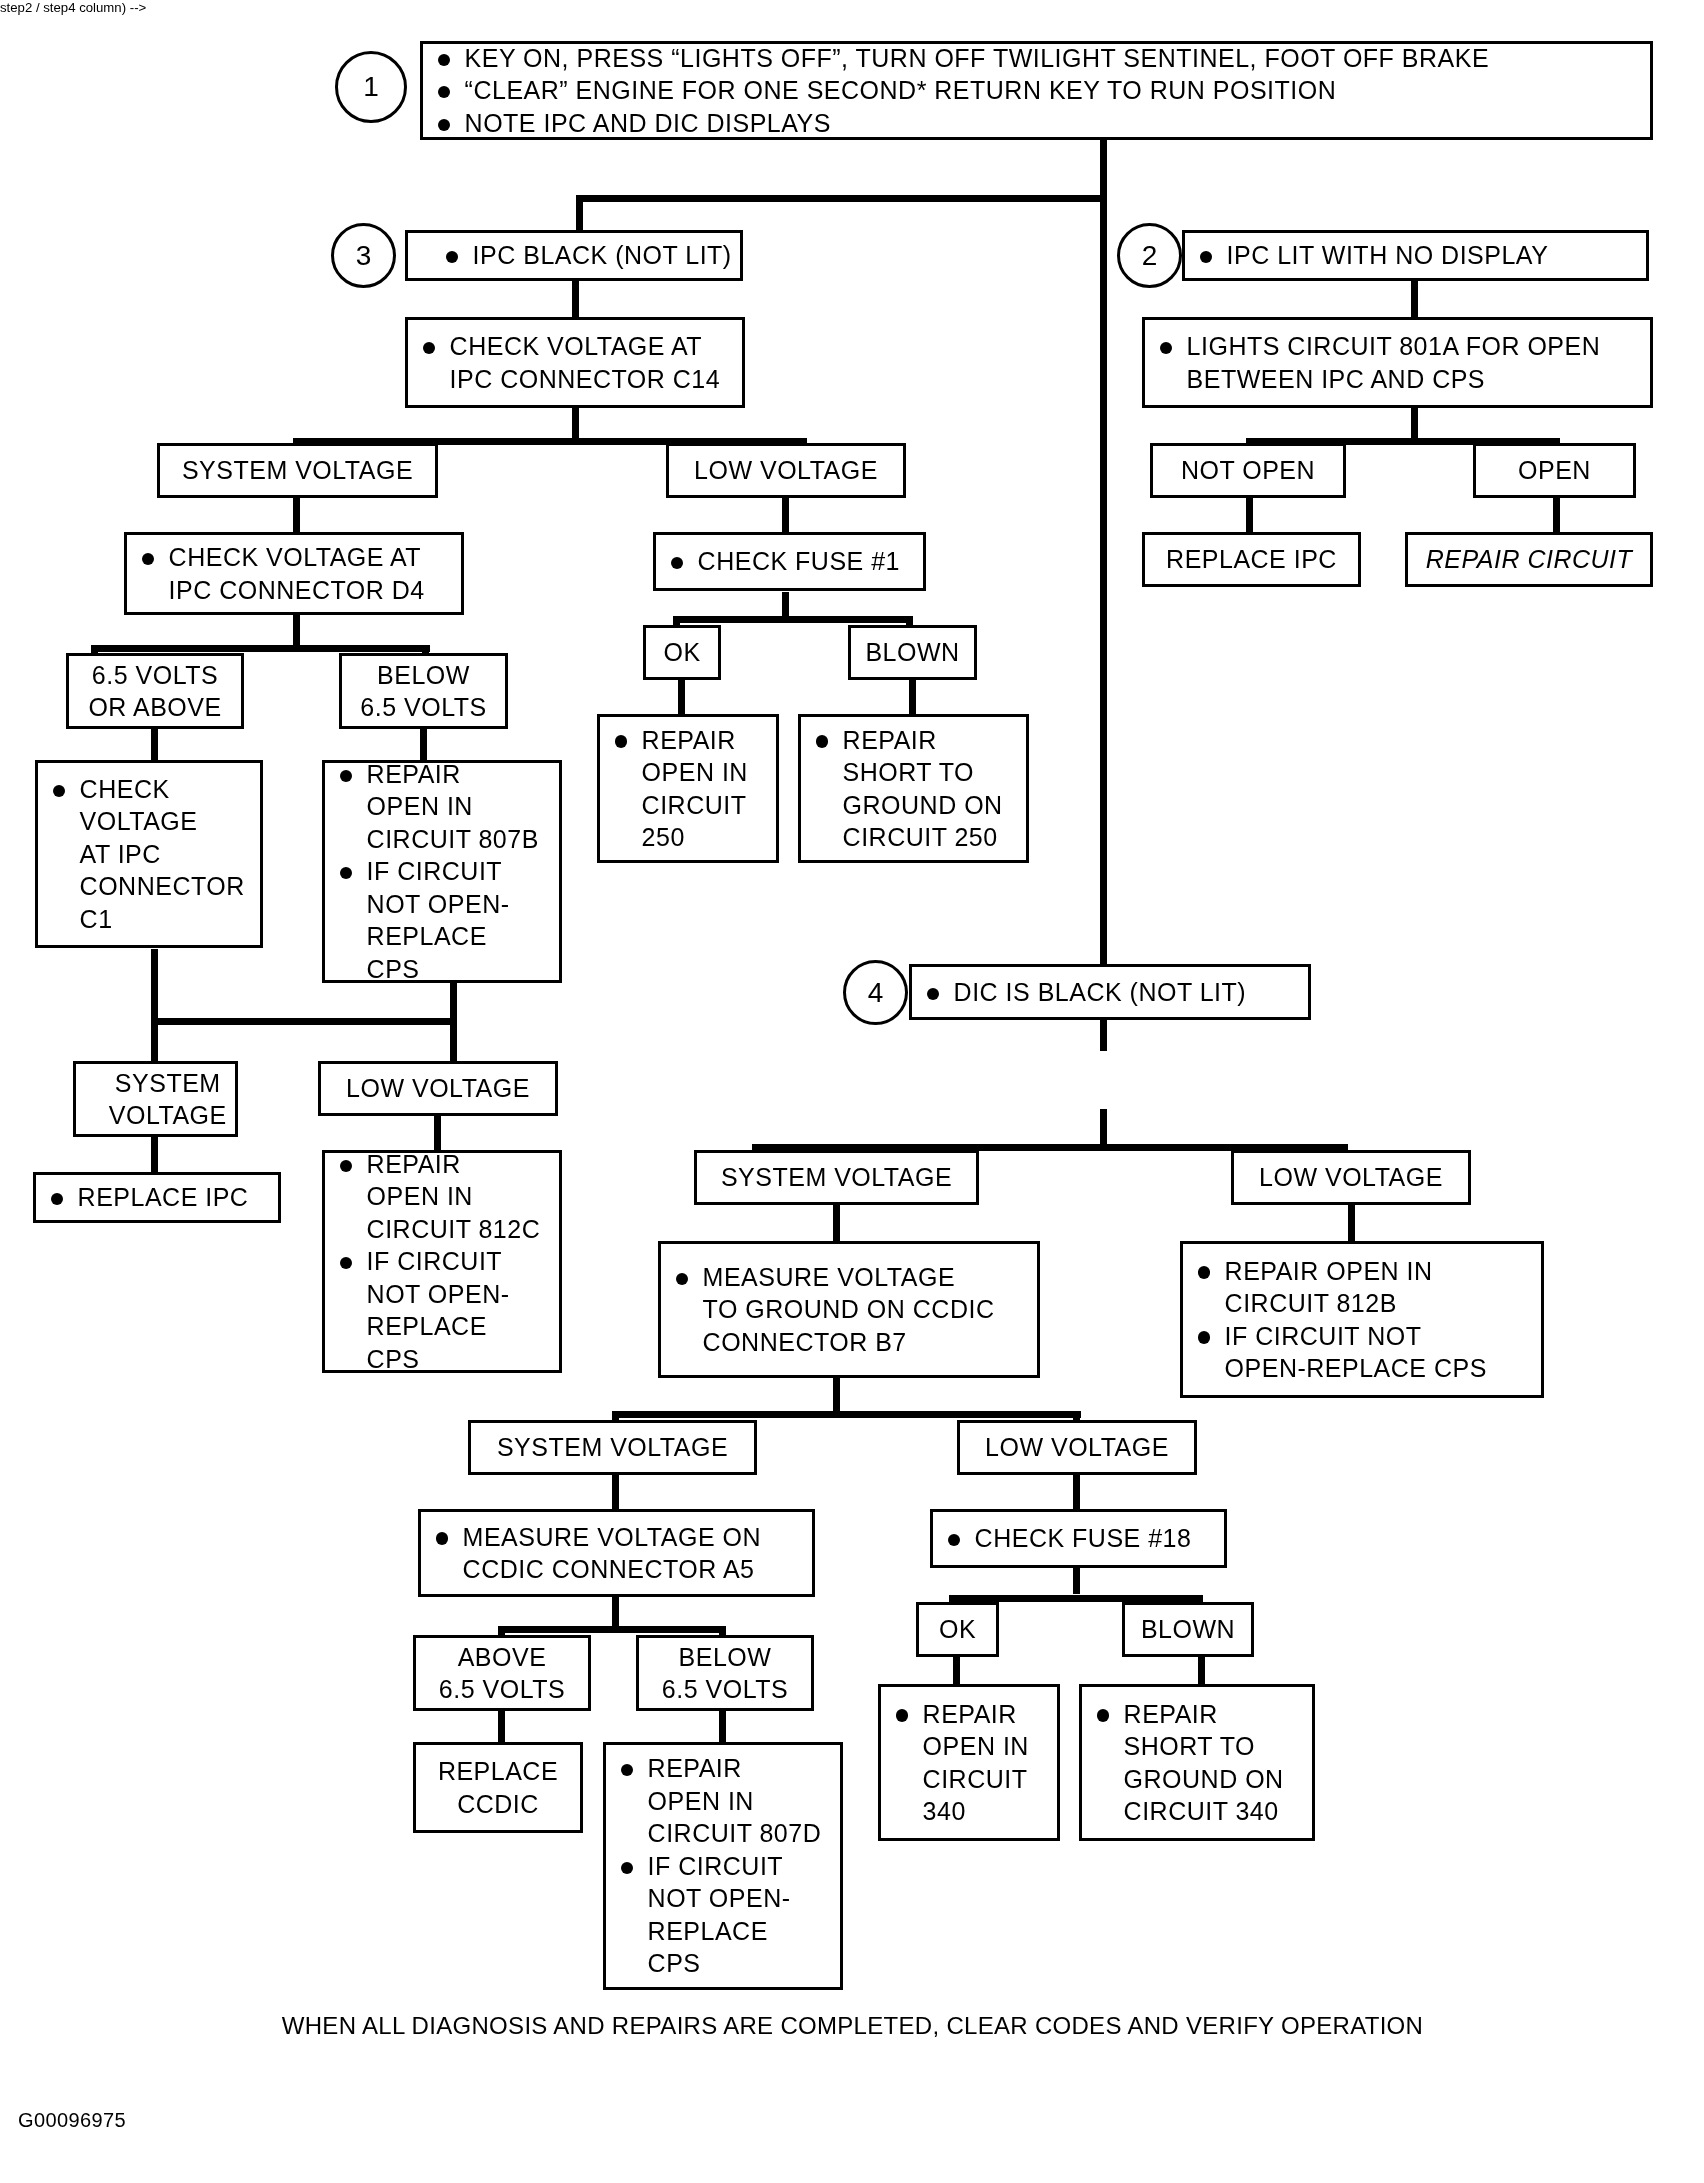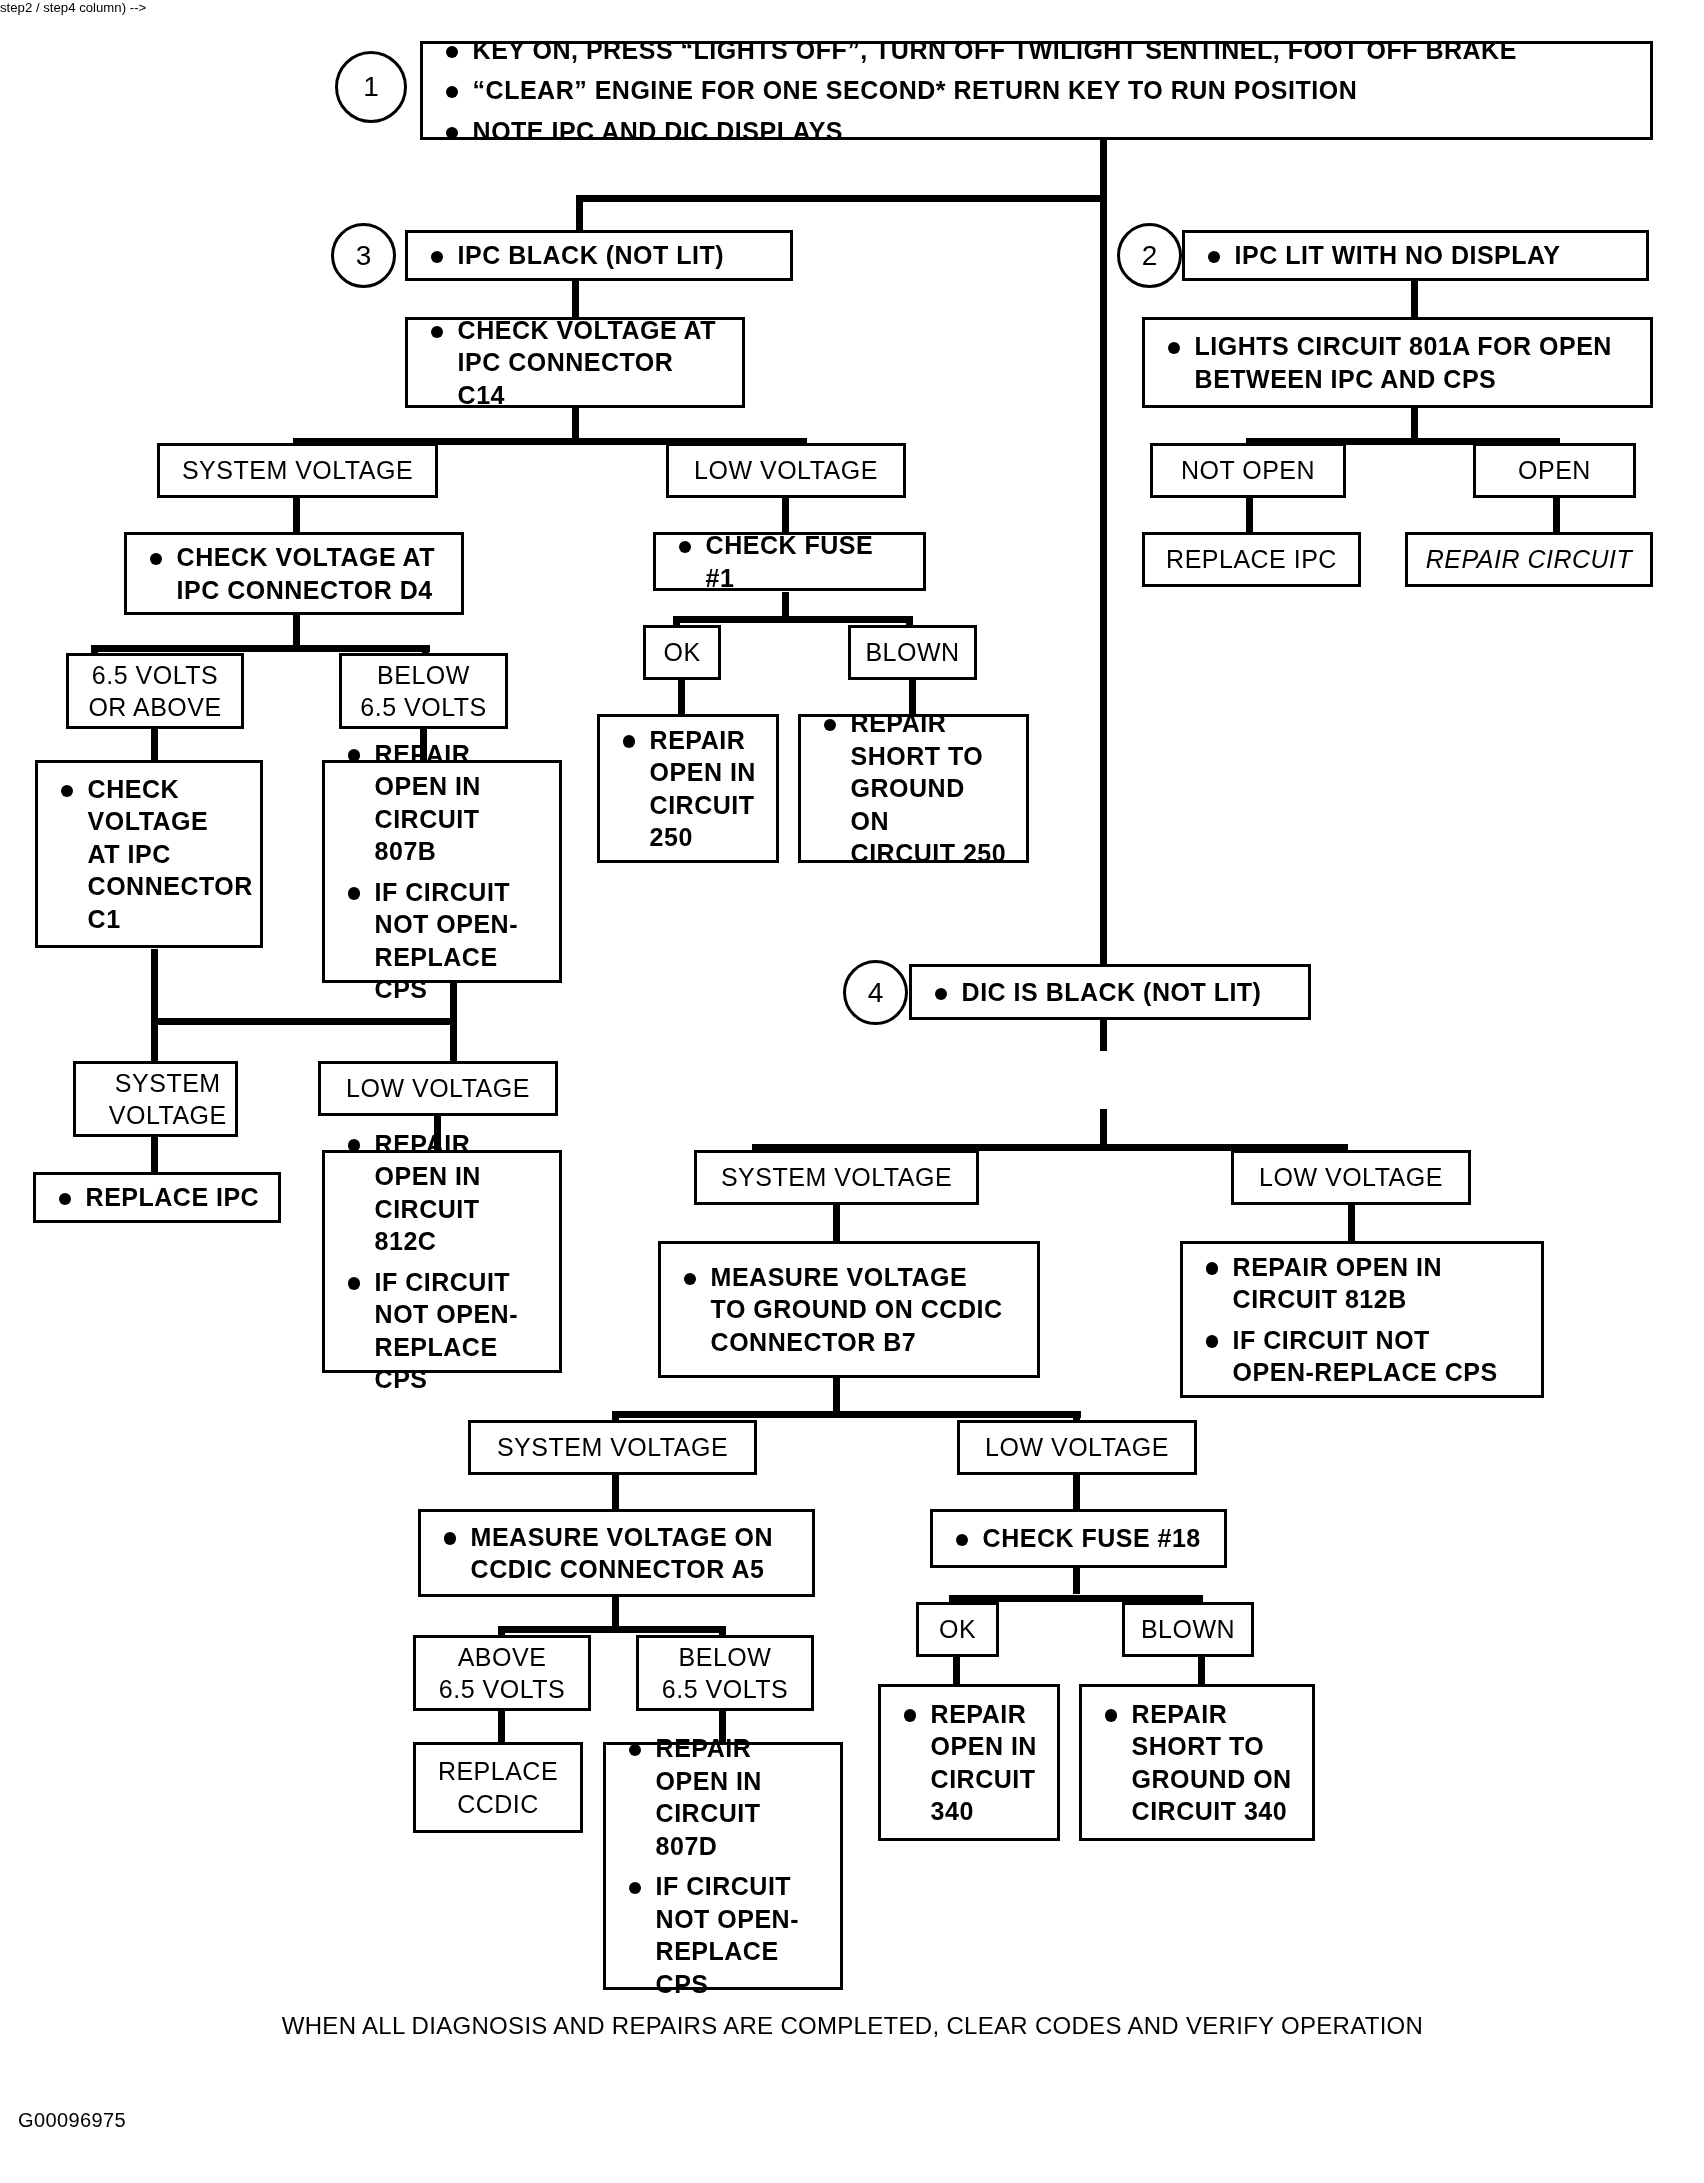--- a/index.html
+++ b/index.html
@@ -47,21 +47,21 @@
     text-align:left;
   }
   .bul li:before{
     content:"";
     position:absolute;
     left:3.3px;top:.47em;
     width:12.4px;height:12.4px;
     border-radius:50%;
     background:#000;
   }
-  .bul.tight li{margin:8px;font-weight:bold;}
+  .bul.tight li{margin:0;}
   
   .ln{position:absolute;background:#000;z-index:1;}
   .v{width:5.8px;}
   .h{height:5.8px;}
   
   .circ{
     position:absolute;
     border:3.3px solid #000;
     border-radius:50%;
     background:#fff;
@@ -110,21 +110,21 @@
   <div class="ln h" style="left:576px;top:195px;width:531px;height:7.4px;"></div>
   <div class="ln v" style="left:576px;top:195px;width:7.4px;height:45px;"></div>
   
   <div class="ln v" style="left:1100px;top:195px;width:7.4px;height:769px;"></div>
 
   
   <div class="circ" style="left:331px;top:223px;width:59px;height:59px;">
     <span>3</span>
   </div>
 
-  <div class="bx" style="left:405px;top:230px;width:388px;height:51px;">
+  <div class="bx" style="left:405px;top:230px;width:338px;height:51px;align-items:flex-end;">
     <ul class="bul tight">
       <li>IPC BLACK (NOT LIT)</li>
     </ul>
   </div>
 
   <div class="ln v" style="left:572px;top:281px;width:7.4px;height:36px;"></div>
 
   <div class="bx" style="left:405px;top:317px;width:340px;height:91px;">
     <ul class="bul tight">
       <li>CHECK VOLTAGE AT

